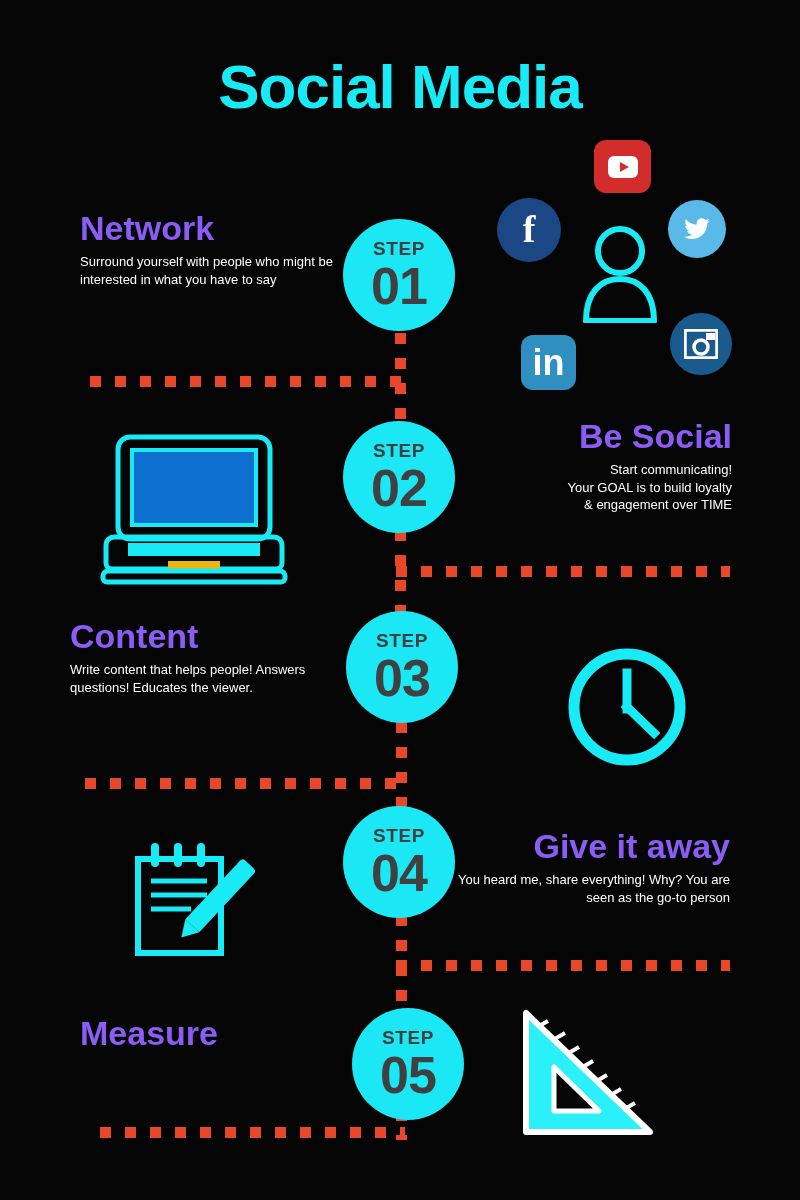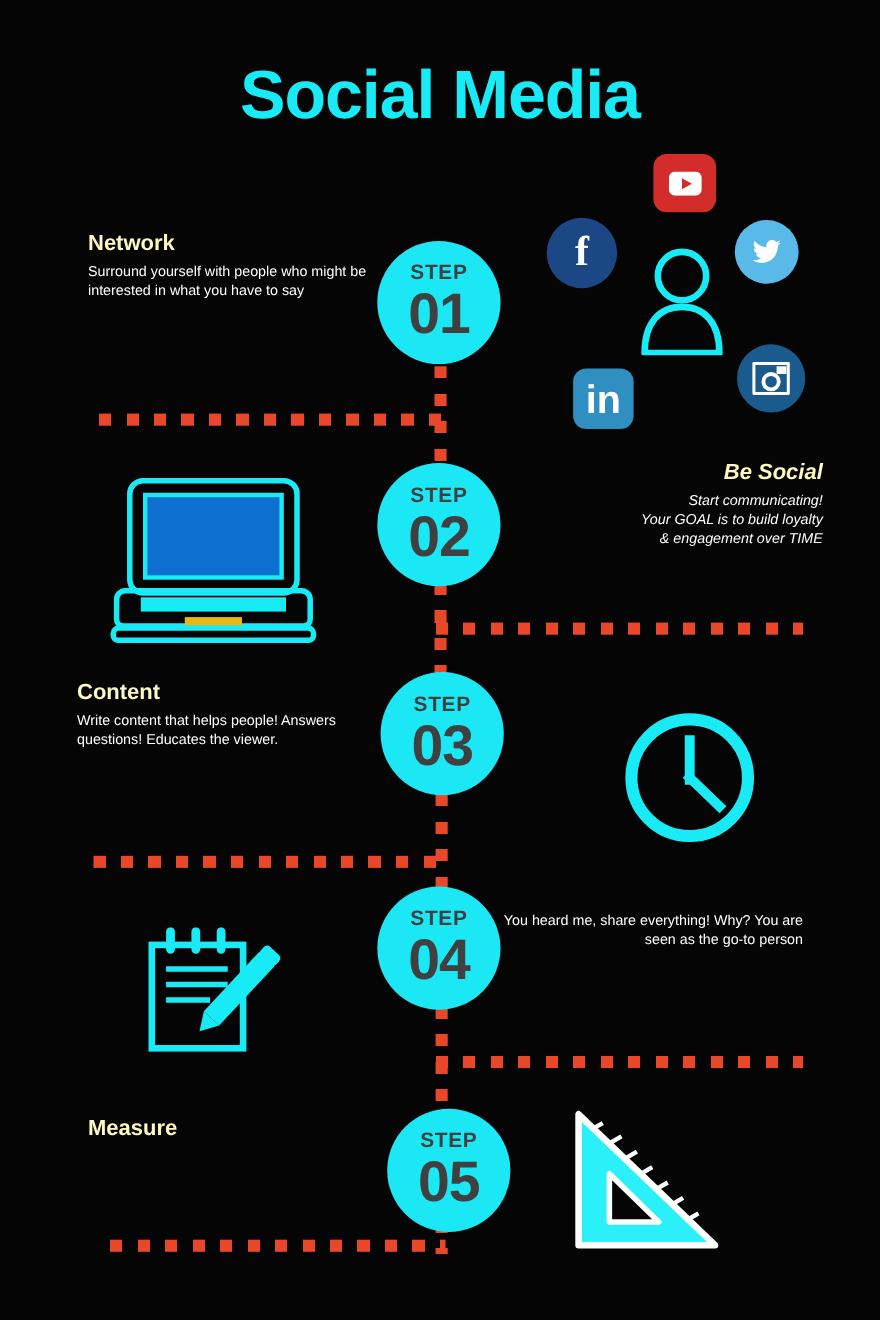--- a/index.html
+++ b/index.html
@@ -35,21 +35,21 @@
     position:absolute;border-radius:50%;background:#1BE7F5;
     display:flex;flex-direction:column;align-items:center;justify-content:center;
     color:#404040;z-index:5;
   }
   .step .lbl{font-size:19px;font-weight:bold;letter-spacing:.6px;line-height:1;}
   .step .num{font-size:52px;font-weight:bold;line-height:1;margin-top:2px;letter-spacing:-1px;}
 
   
   .blk{position:absolute;}
   .blk h2{
-    margin:0 0 6px 0;color:#fef9c3;font-size:20px;font-weight:bold;line-height:1.1;
+    margin:0 0 6px 0;color:#8b5cf6;font-size:34px;font-weight:bold;line-height:1.1;
   }
   .blk p{margin:0;color:#fff;font-size:13px;line-height:1.33;font-weight:normal;}
   .blk.right{text-align:right;}
   .blk.left{text-align:left;}
 
   
   .social{position:absolute;}
   .s-icon{position:absolute;display:flex;align-items:center;justify-content:center;}
   .s-circle{border-radius:50%;}
   .s-round{border-radius:12px;}
@@ -99,33 +99,34 @@
   <div class="step" style="left:352px;top:1008px;width:112px;height:112px;">
     <span class="lbl">STEP</span>
     <span class="num">05</span>
   </div>
 
   <div class="blk left" style="left:80px;top:210px;width:275px;">
     <h2>Network</h2>
     <p>Surround yourself with people who might be interested in what you have to say</p>
   </div>
 
-  <div class="blk right" style="left:456px;top:418px;width:292px;font-style:italic;">
+  <div class="blk right" style="left:440px;top:418px;width:292px;">
     <h2>Be Social</h2>
     <p style="white-space:pre-line;">Start communicating!
 Your GOAL is to build loyalty
 &amp; engagement over TIME</p>
   </div>
 
   <div class="blk left" style="left:70px;top:618px;width:272px;">
     <h2>Content</h2>
     <p>Write content that helps people!  Answers questions! Educates the viewer.</p>
   </div>
 
   <div class="blk right" style="left:458px;top:828px;width:272px;">
+    <h2>Give it away</h2>
     <p>You heard me, share everything!  Why?  You are seen as the go-to person</p>
   </div>
 
   <div class="blk left" style="left:80px;top:1015px;width:262px;">
     <h2>Measure</h2>
   </div>
 
   <div class="social" style="left:490px;top:130px;width:260px;height:270px;">
 
     <div class="s-icon s-round" style="left:104px;top:10px;width:57px;height:53px;background:#D32D2B;">

